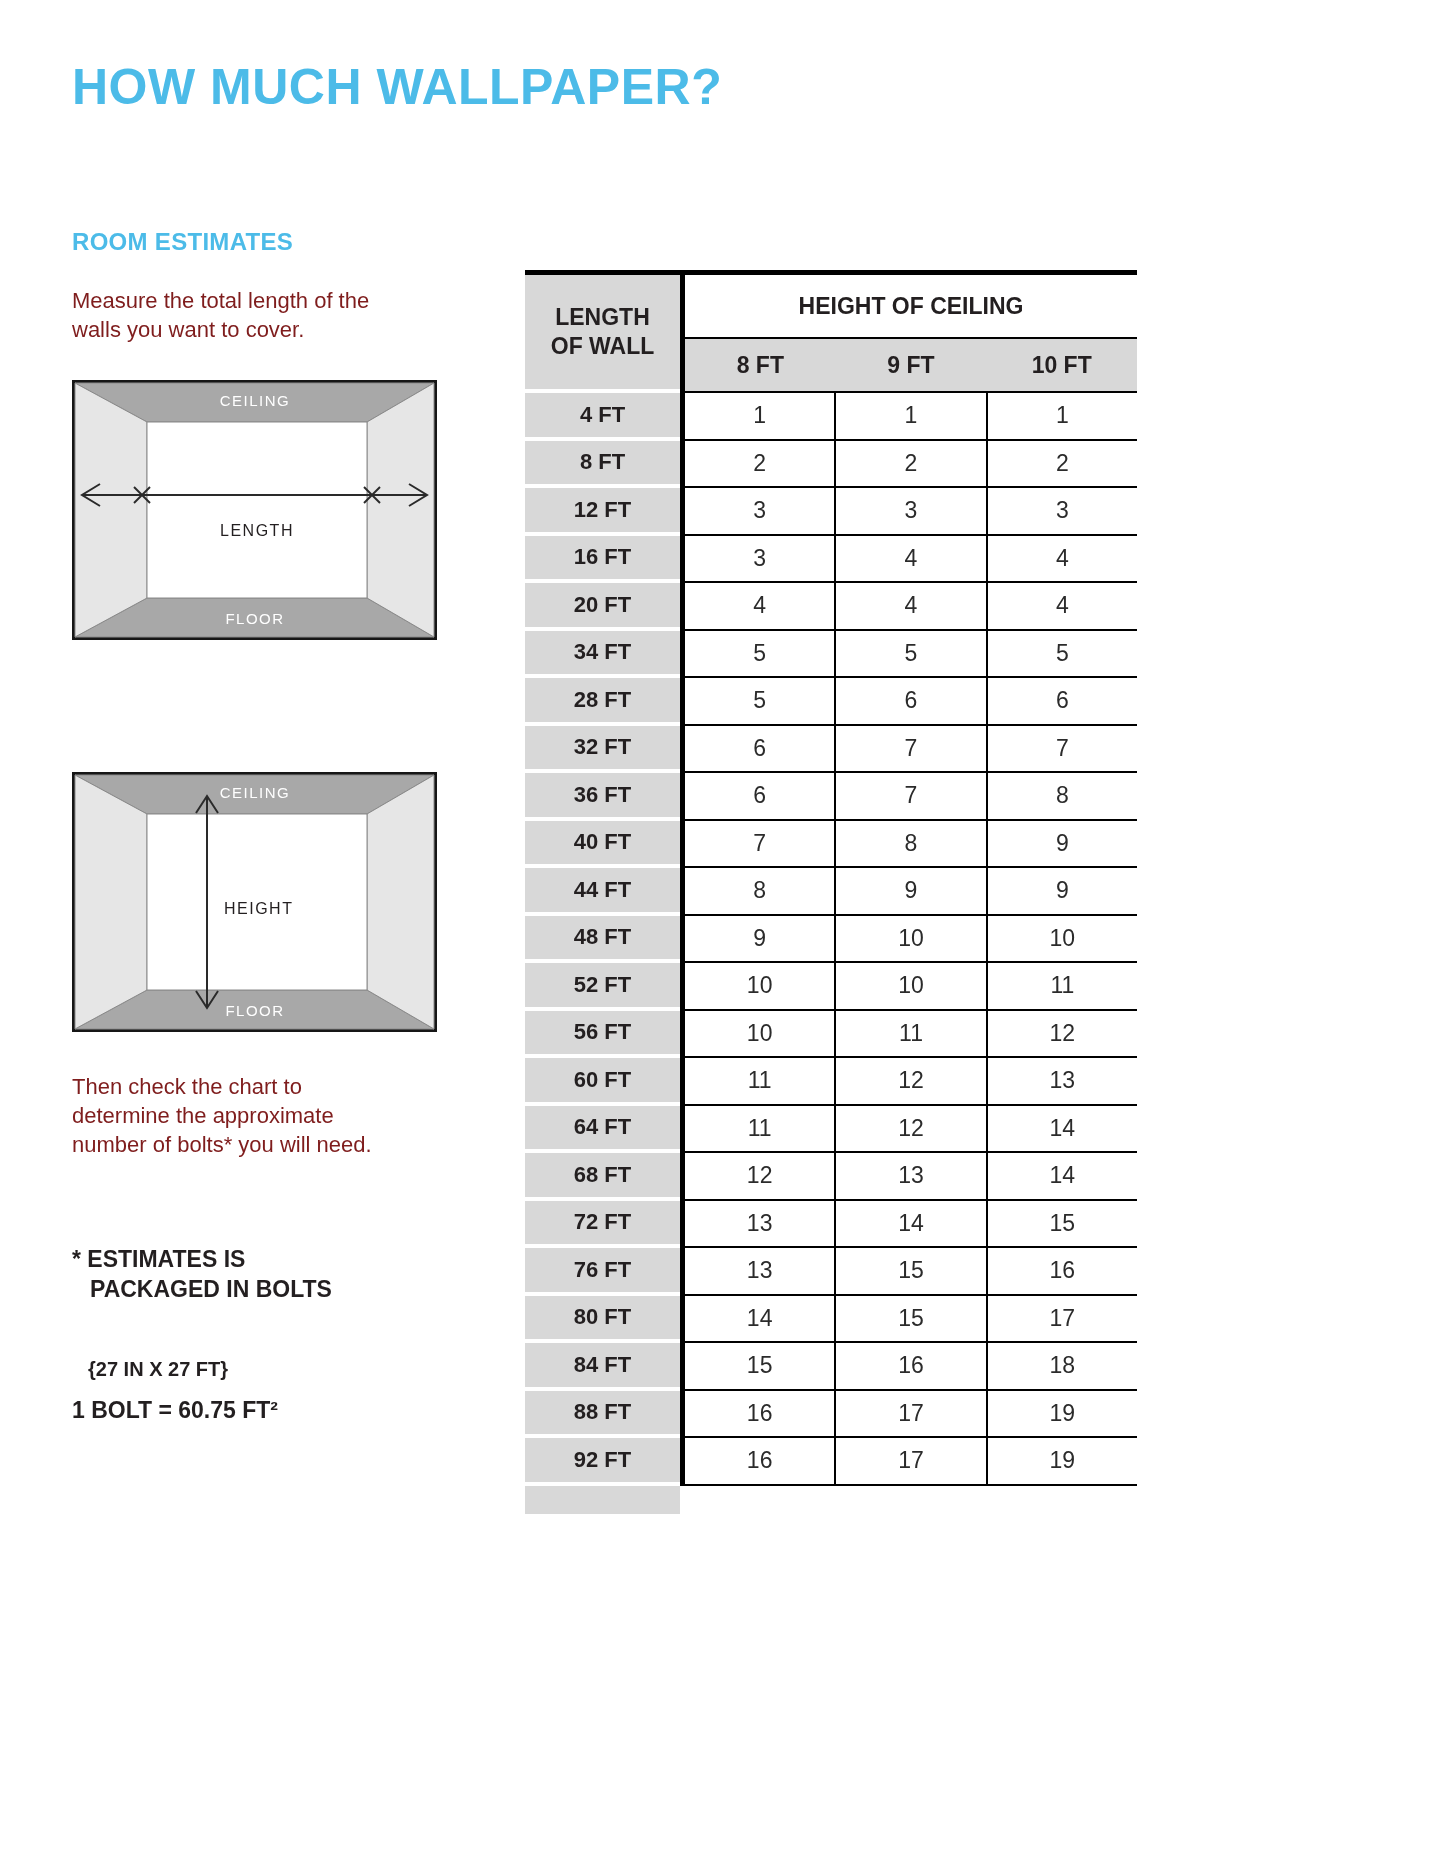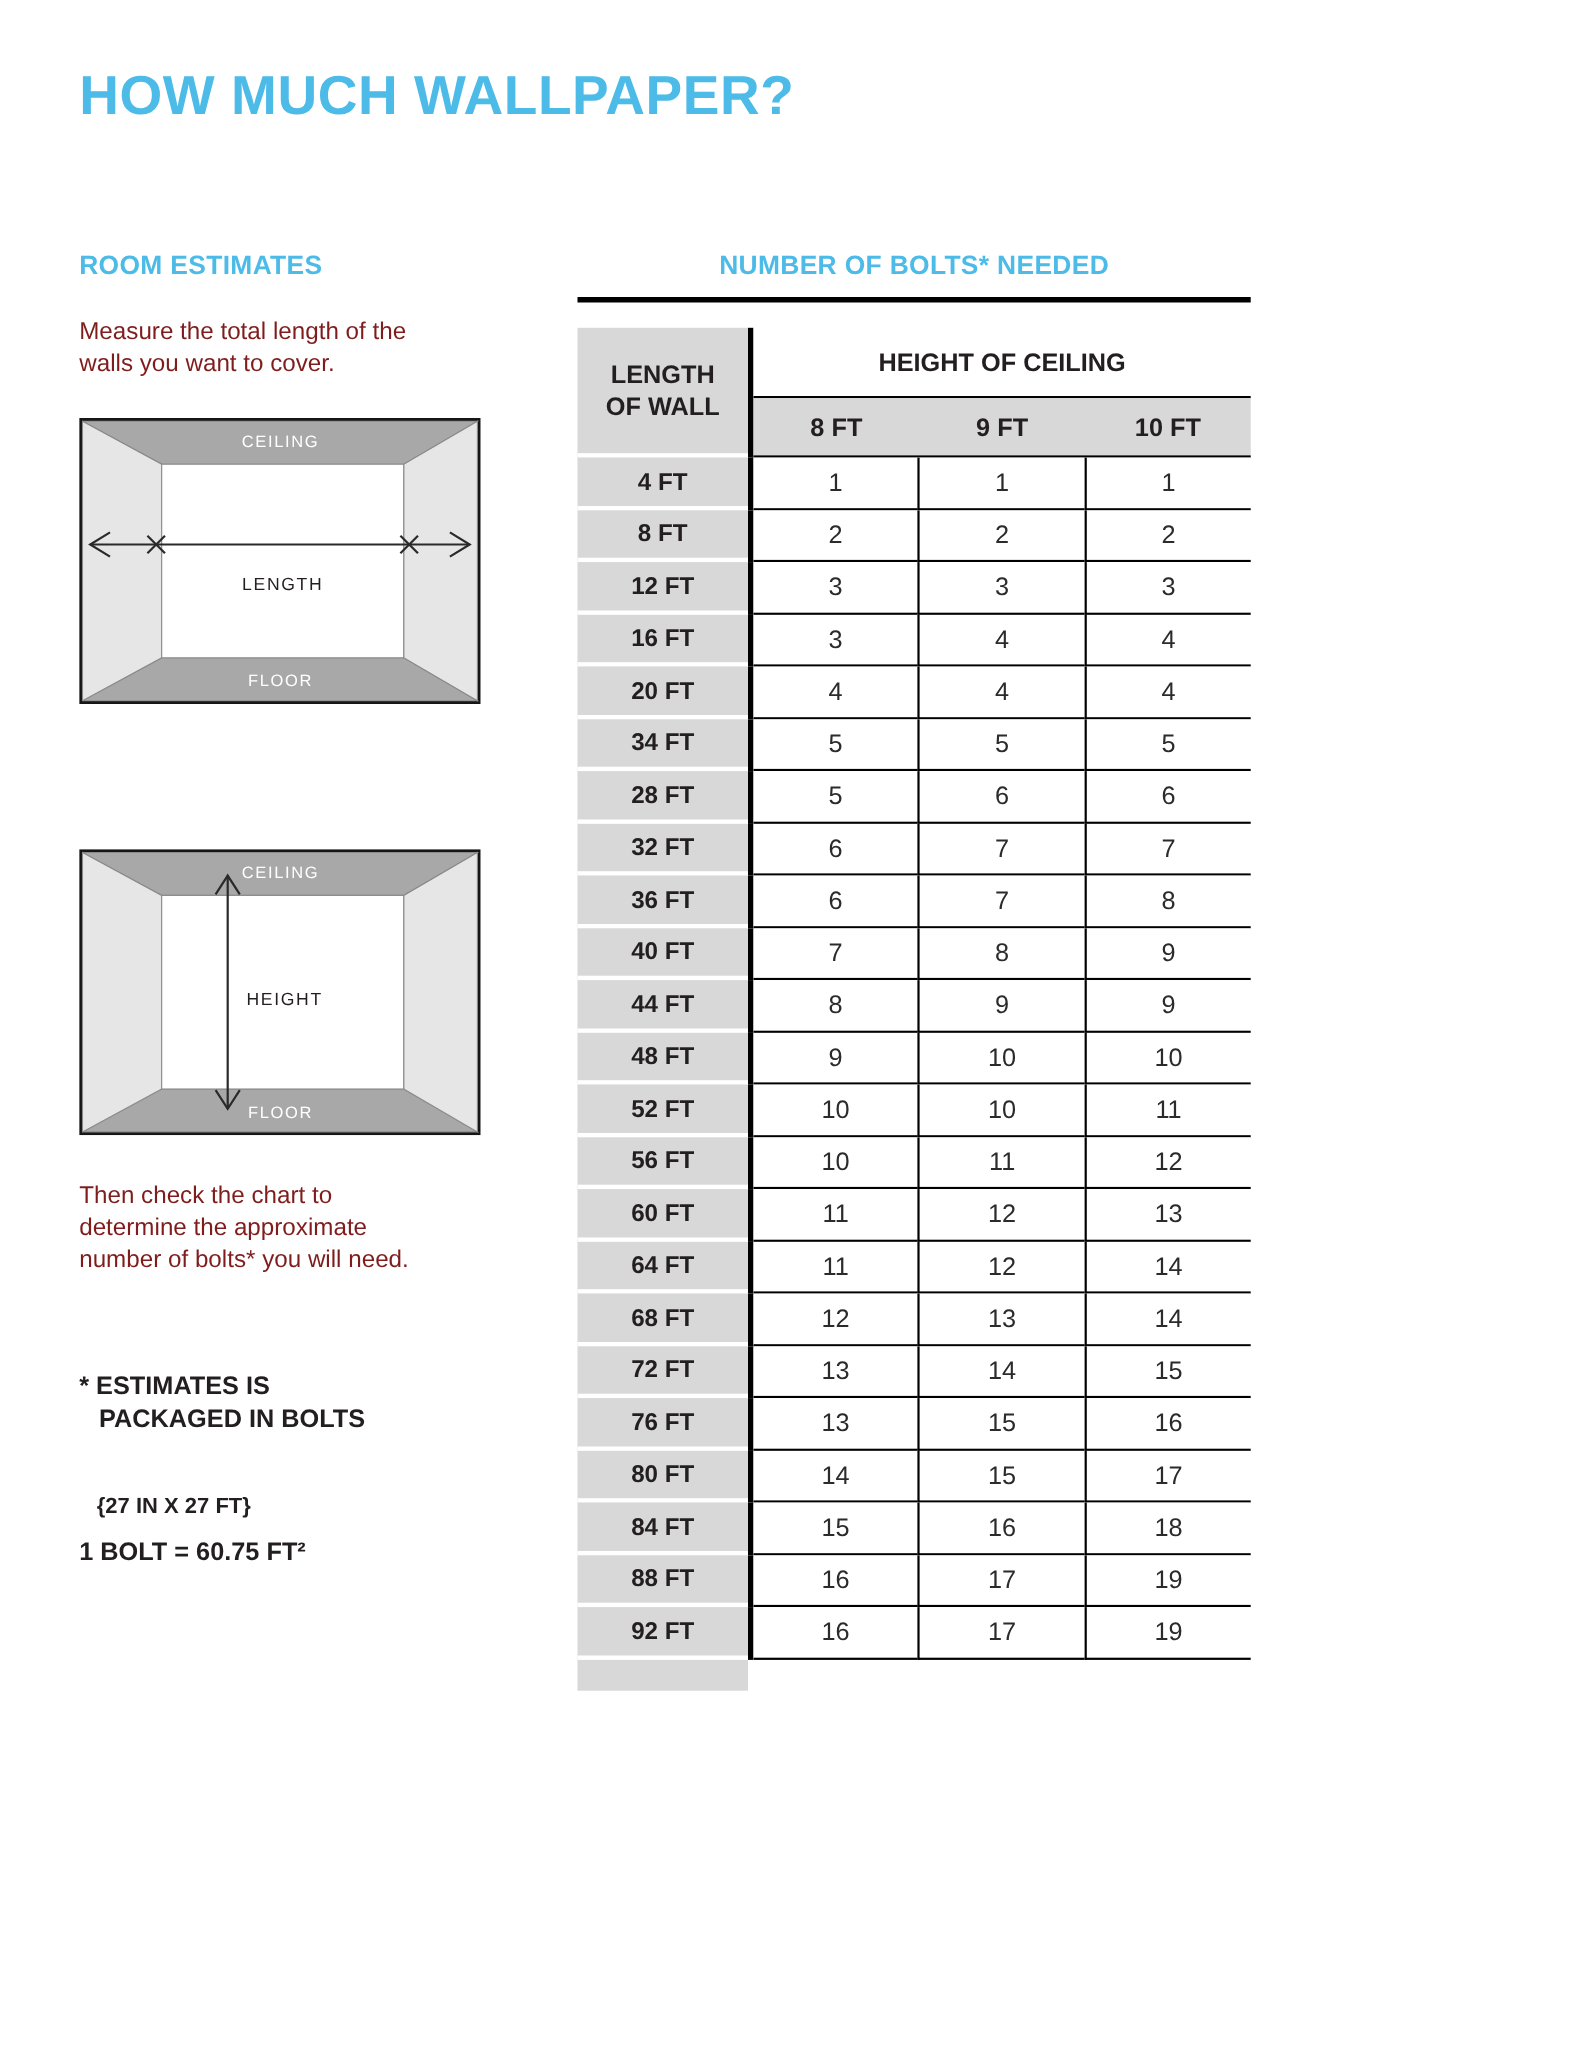--- a/index.html
+++ b/index.html
@@ -25,21 +25,21 @@
   .measure-label { font-size:16px; fill:#231f20; letter-spacing:1.5px; }
 
   .footnote { position:absolute; left:72px; top:1245px; font-size:23px; font-weight:bold; line-height:1.3; }
   .footnote .ln2 { padding-left:18px; }
   .bolt-size { position:absolute; left:72px; top:1397px; font-size:23px; font-weight:bold; }
   .bolt-dims { position:absolute; left:88px; top:1358px; font-size:20px; font-weight:bold; }
 
   
   .tbl { position:absolute; left:525px; top:270px; width:612px; }
   .tbl-topline { width:100%; height:5px; background:#000; }
-  .thead { display:flex;margin-top:23px; }
+  .thead { display:flex; }
   .corner { width:155px; height:118px; background:#d8d8d8; border-bottom:4px solid #fff;
             display:flex; align-items:center; justify-content:center; }
   .corner span { display:block; width:110px; text-align:center; font-weight:bold; font-size:23px; line-height:1.25; }
   .tdivider { width:5px; background:#000; flex:0 0 5px; }
   .hdr-right { flex:1; display:flex; flex-direction:column; }
   .group-hdr { height:64px; background:#fff; border-bottom:2px solid #000;
                display:flex; align-items:center; justify-content:center;
                font-weight:bold; font-size:23px; }
   .col-hdrs { height:54px; background:#d8d8d8; border-bottom:2px solid #000; display:flex; }
   .col-hdr { flex:1; display:flex; align-items:center; justify-content:center; font-weight:bold; font-size:23px; }
@@ -106,21 +106,20 @@
 
   <p class="para p3">Then check the chart to determine the approximate number of bolts* you will need.</p>
 
   <div class="footnote">
     <div class="ln1">* ESTIMATES IS</div>
     <div class="ln2">PACKAGED IN BOLTS</div>
   </div>
   <div class="bolt-size">1 BOLT = 60.75 FT²</div>
   <div class="bolt-dims">{27 IN X 27 FT}</div>
 
-  <h2 class="section-title st-right">NUMBER OF BOLTS* NEEDED</h2>
 
   <div class="tbl">
     <div class="tbl-topline"></div>
     <div class="thead">
       <div class="corner">
         <span>LENGTH OF WALL</span>
       </div>
       <div class="tdivider"></div>
       <div class="hdr-right">
         <div class="group-hdr">HEIGHT OF CEILING</div>

